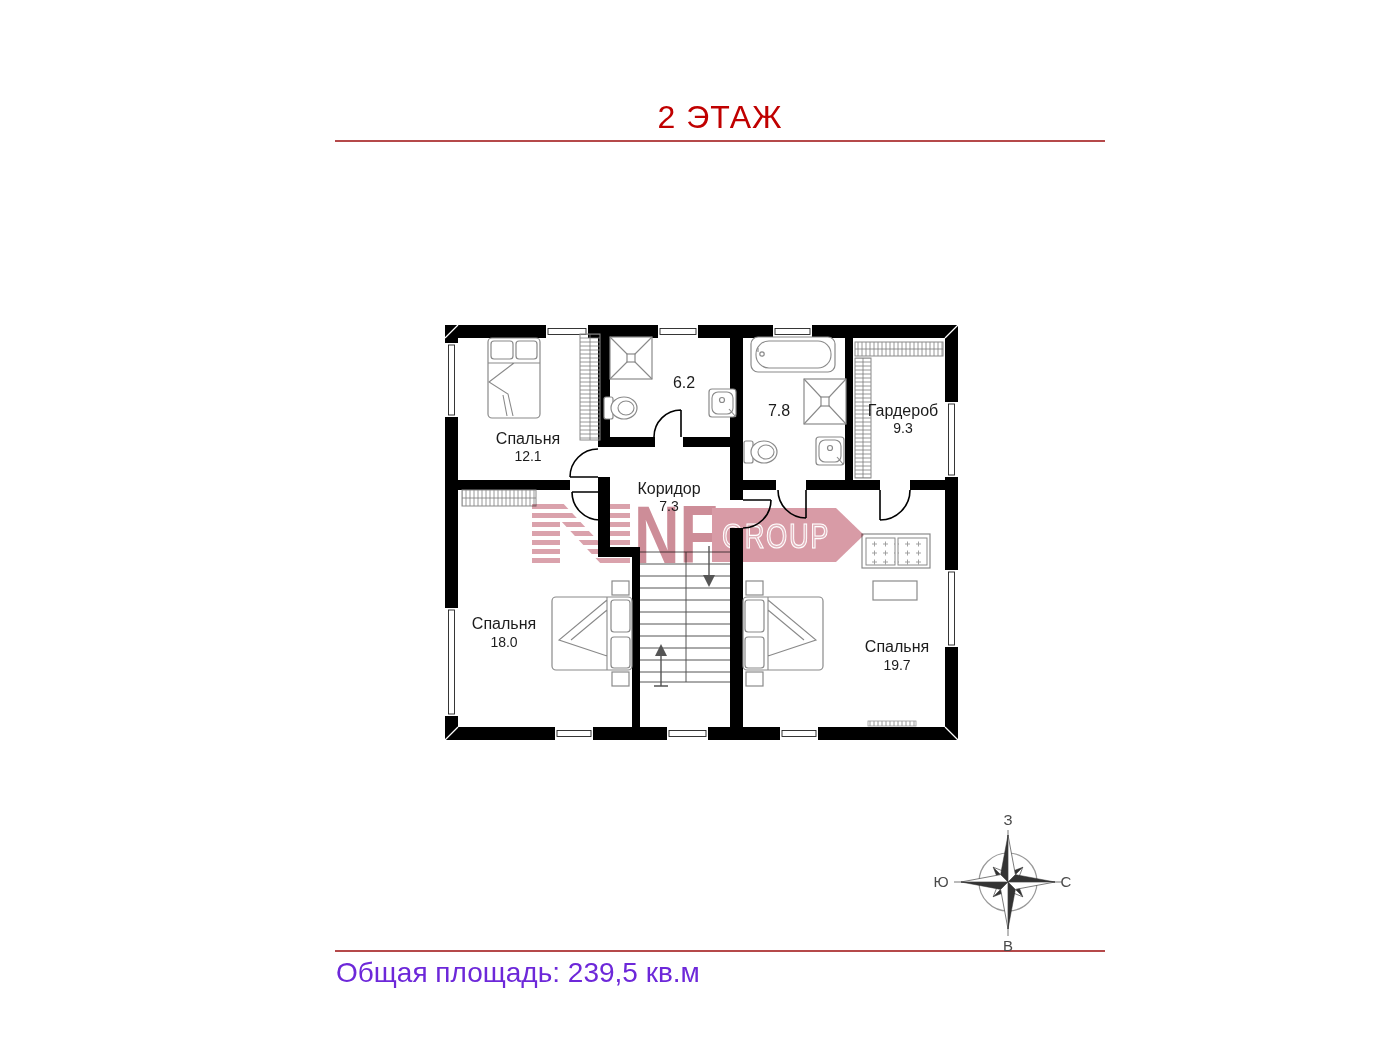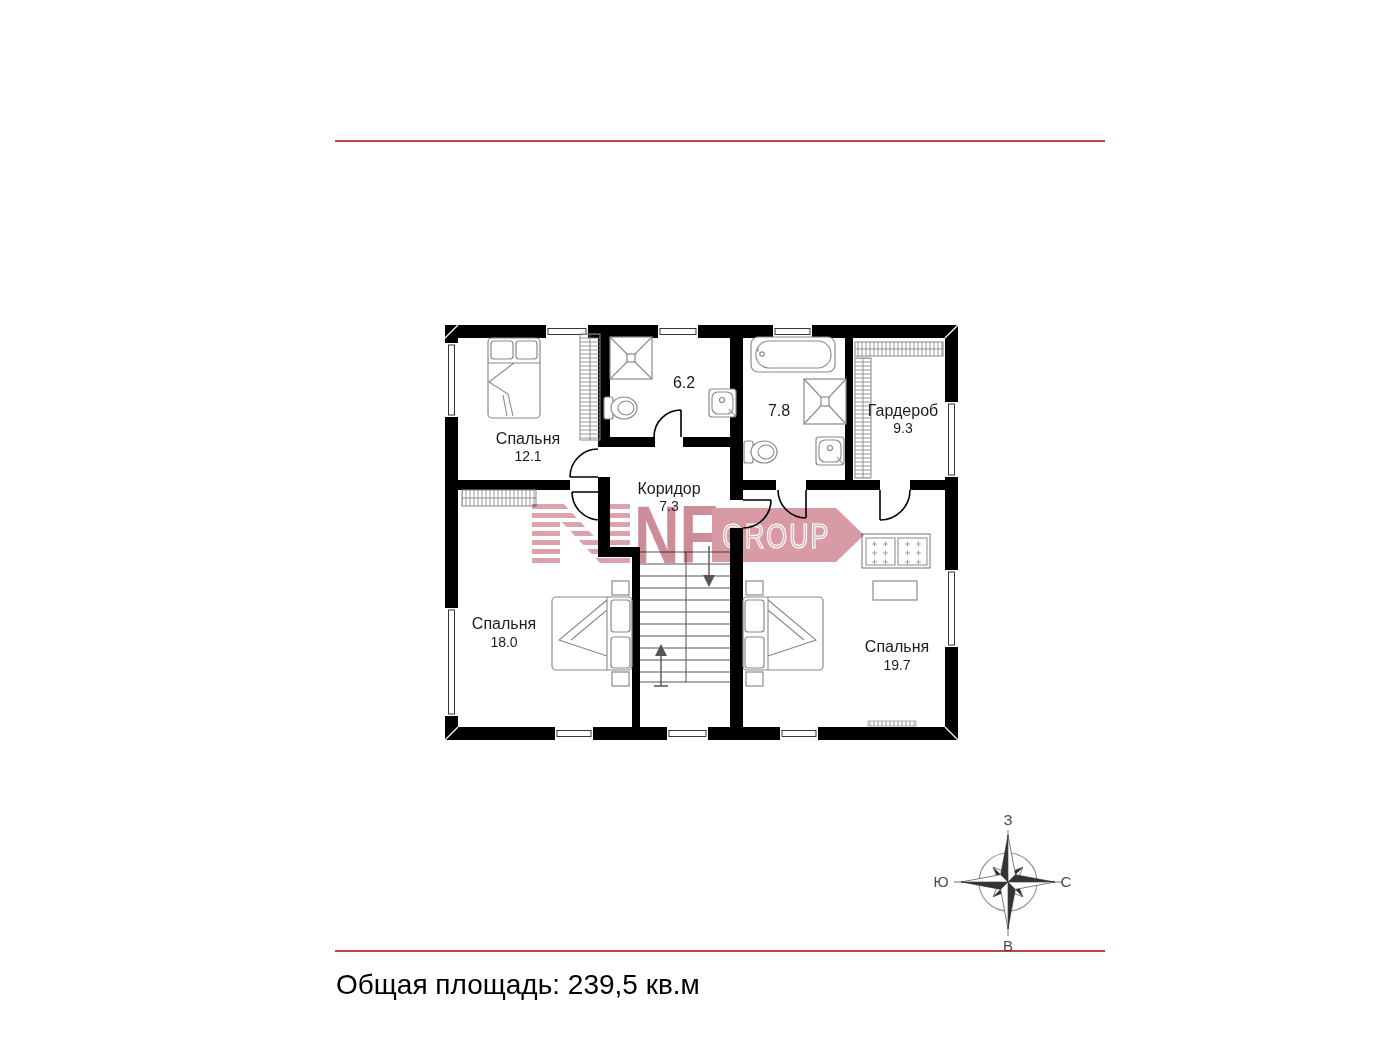--- a/index.html
+++ b/index.html
@@ -3,36 +3,37 @@
 <meta charset="utf-8">
 <style>
   html,body{margin:0;padding:0;background:#ffffff;}
   #page{position:relative;width:1400px;height:1050px;background:#fff;overflow:hidden;
         font-family:"Liberation Sans",sans-serif;}
   .title{position:absolute;left:335px;top:99px;width:770px;text-align:center;
          font-size:32px;letter-spacing:1px;color:#c00000;}
   .rule{position:absolute;left:335px;width:770px;height:2px;background:#b5494a;}
   .rule-top{top:140px;}
   .rule-bottom{top:950px;}
-  .total{position:absolute;left:336px;top:957px;font-size:28px;color:#000000;margin-top:12px;}
+  .total{position:absolute;left:336px;top:957px;font-size:28px;color:#6d28d9;}
   svg text{font-family:"Liberation Sans",sans-serif;}
   .room-name{font-size:16px;fill:#1c1c1c;text-anchor:middle;}
   .room-area{font-size:14px;fill:#1c1c1c;text-anchor:middle;}
   .wm{mix-blend-mode:multiply;opacity:.92;}
   .furn{fill:#ffffff;stroke:#8a8a8a;stroke-width:1.2;}
   .furnln{fill:none;stroke:#8a8a8a;stroke-width:1.1;}
   .doorarc{fill:none;stroke:#000;stroke-width:1.6;}
   .stair{stroke:#555;stroke-width:1;fill:none;}
   .compass-letter{font-size:15px;fill:#4a4a4a;text-anchor:middle;}
 </style>
 </head>
 <body>
 
 <div id="page">
 
+  <div class="title">2 ЭТАЖ</div>
   <div class="rule rule-top"></div>
   <div class="rule rule-bottom"></div>
   <div class="total">Общая площадь: 239,5 кв.м</div>
 
   <svg width="1400" height="1050" viewBox="0 0 1400 1050" style="position:absolute;left:0;top:0;">
     <defs>
       <pattern id="hatchRows" width="10" height="4" patternUnits="userSpaceOnUse">
         <path d="M0 2 H10" stroke="#7c7c7c" stroke-width="0.8"></path>
       </pattern>
       <pattern id="hatchCols" width="4" height="20" patternUnits="userSpaceOnUse">

